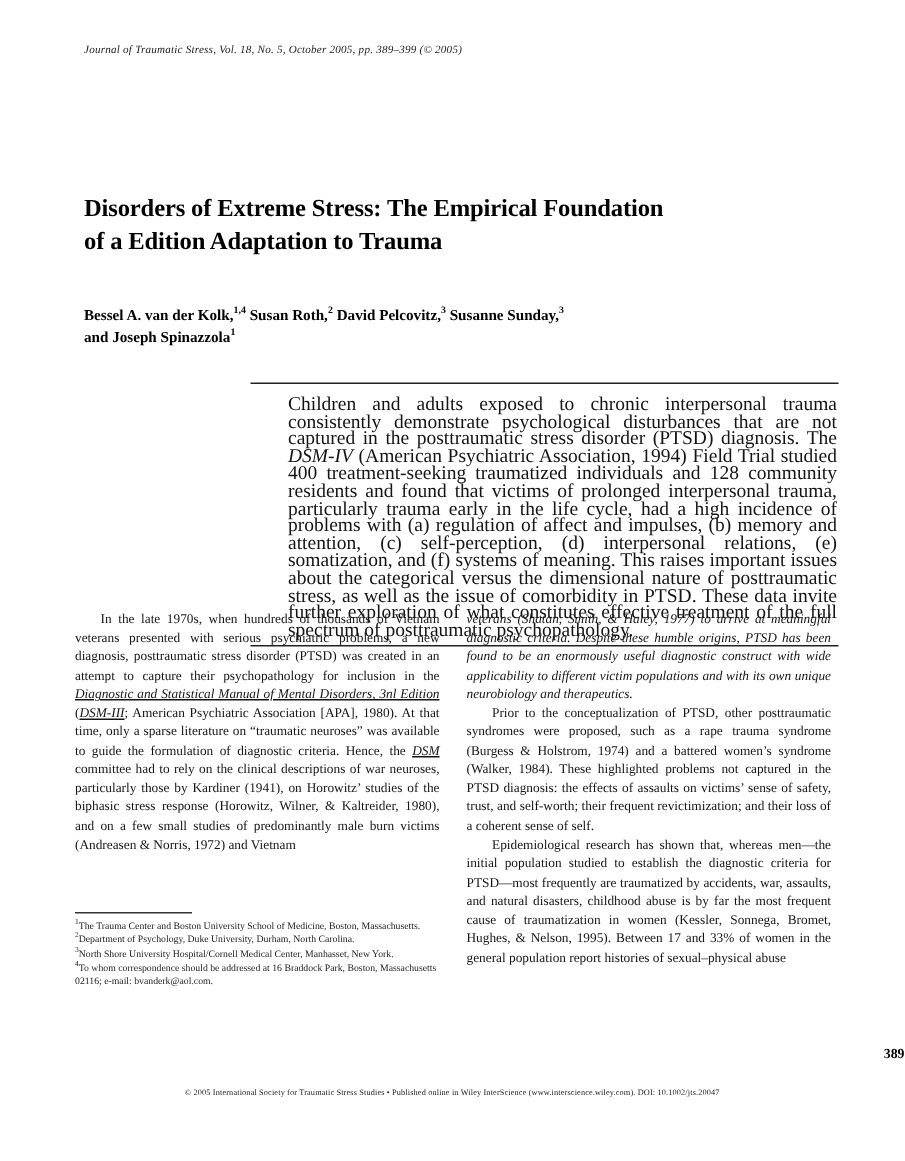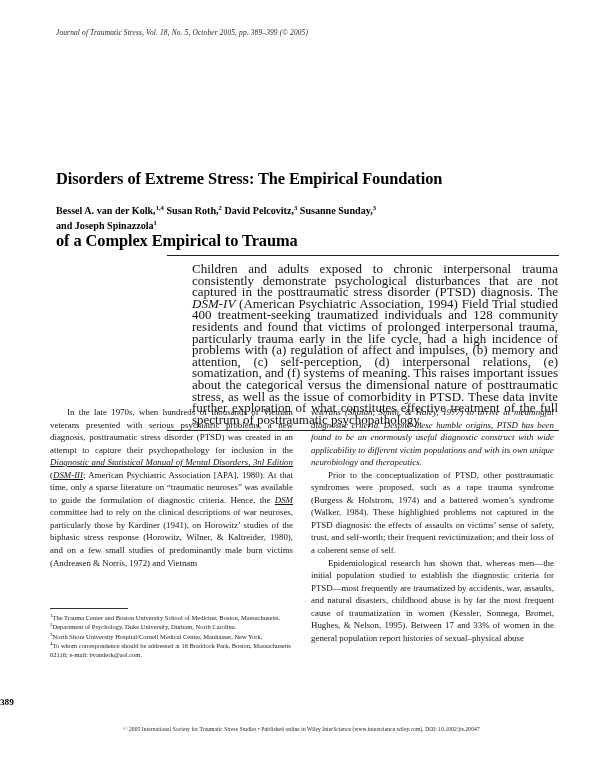--- a/index.html
+++ b/index.html
@@ -41,21 +41,21 @@
     position: absolute;
     left: 56px;
     top: 128px;
     width: 500px;
     font-size: 16.4px;
     font-weight: bold;
     line-height: 22px;
     letter-spacing: -0.1px;
     color: #000;
   }
-  .title .ln { display: block; margin-top: 40px; }
+  .title .ln { display: block; }
 
   
   .authors {
     position: absolute;
     left: 56px;
     top: 203px;
     width: 505px;
     font-size: 10.1px;
     font-weight: bold;
     line-height: 15px;
@@ -139,21 +139,21 @@
     vertical-align: super;
     font-weight: normal;
   }
 
   
   .folio {
     position: absolute;
     top: 697px;
     left: 0;
     width: 603px;
-    text-align: left;
+    text-align: right;
     font-size: 9.2px;
     font-weight: bold;
     color: #000;
   }
   .footer-line {
     position: absolute;
     top: 726px;
     left: 0;
     width: 603px;
     text-align: center;
@@ -165,21 +165,21 @@
 </style>
 </head>
 <body>
 
 <div class="page">
 
   <div class="running-head">Journal of Traumatic Stress, Vol. 18, No. 5, October 2005, pp. 389–399 (© 2005)</div>
 
   <div class="title">
     <span class="ln">Disorders of Extreme Stress: The Empirical Foundation</span>
-    <span class="ln">of a Complex Empirical to Trauma</span>
+    <span class="ln">of a Edition Adaptation to Trauma</span>
   </div>
 
   <div class="authors">
     <span class="ln" id="author-line-1">Bessel A. van der Kolk,<sup>1,4</sup> Susan Roth,<sup>2</sup> David Pelcovitz,<sup>3</sup> Susanne Sunday,<sup>3</sup></span>
     <span class="ln" id="author-line-2">and Joseph Spinazzola<sup>1</sup></span>
   </div>
 
   <div class="abstract-wrap">
     <div class="rule"></div>
     <div class="abstract" id="abstract-text">Children and adults exposed to chronic interpersonal trauma consistently demonstrate psychological disturbances that are not captured in the posttraumatic stress disorder (PTSD) diagnosis. The <i>DSM-IV</i> (American Psychiatric Association, 1994) Field Trial studied 400 treatment-seeking traumatized individuals and 128 community residents and found that victims of prolonged interpersonal trauma, particularly trauma early in the life cycle, had a high incidence of problems with (a) regulation of affect and impulses, (b) memory and attention, (c) self-perception, (d) interpersonal relations, (e) somatization, and (f) systems of meaning. This raises important issues about the categorical versus the dimensional nature of posttraumatic stress, as well as the issue of comorbidity in PTSD. These data invite further exploration of what constitutes effective treatment of the full spectrum of posttraumatic psychopathology.</div>

